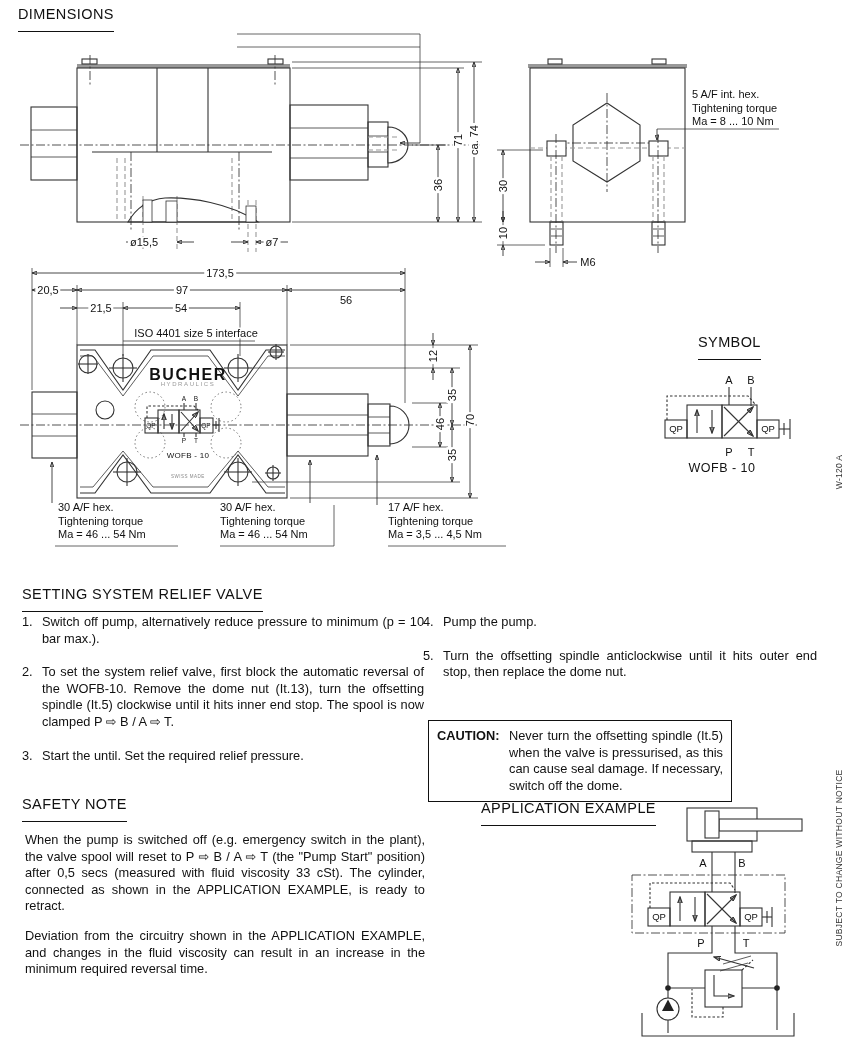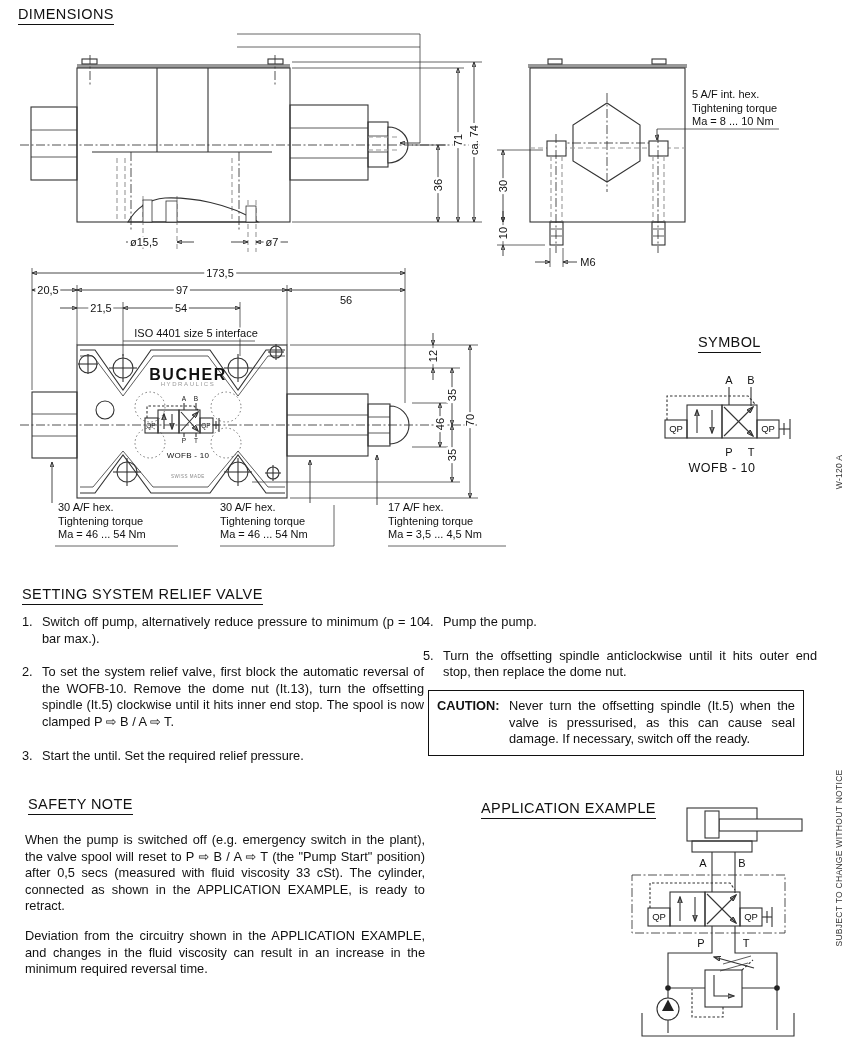--- a/index.html
+++ b/index.html
@@ -1,20 +1,20 @@
 <!DOCTYPE html>
 <html><head>
 <meta charset="utf-8">
 <style>
   html,body { margin:0; padding:0; background:#fff; }
   .sheet { position:relative; width:852px; height:1050px; background:#fff;
            font-family:"Liberation Sans", sans-serif; color:#111; overflow:hidden; }
 
   .heading { position:absolute; font-size:14.5px; letter-spacing:.4px; color:#111;
-             border-bottom:1.4px solid #111; padding-bottom:2px; white-space:nowrap; }
+             border-bottom:1.4px solid #111; padding-bottom:9px; white-space:nowrap; }
 
   .lbl { position:absolute; font-size:11px; color:#111; white-space:nowrap;
          transform:translate(-50%,-50%); background:#fff; padding:0 2px; line-height:1; }
   .lbl.rot { transform:translate(-50%,-50%) rotate(-90deg); }
   .lbl.nobg { background:transparent; padding:0; }
   .lbl.tiny { font-size:6.5px; }
   .lbl.small { font-size:8px; letter-spacing:.3px; }
   .lbl.made { font-size:4.5px; color:#888; letter-spacing:.5px; }
   .lbl.brand { font-size:16px; font-weight:bold; letter-spacing:1.5px; }
   .lbl.brandsub { font-size:6px; color:#999; letter-spacing:1.6px; }
@@ -340,21 +340,21 @@
       <circle cx="668" cy="1009" r="11"></circle>
       <polygon class="dot" points="668,999.5 662,1011 674,1011"></polygon>
       <line x1="668" y1="1020" x2="668" y2="1033"></line>
       <polyline points="642,1013 642,1036 794,1036 794,1013"></polyline>
     </g>
   </svg>
 
   <div class="heading" style="left:18px; top:6px">DIMENSIONS</div>
   <div class="heading" style="left:698px; top:334px">SYMBOL</div>
   <div class="heading" style="left:22px; top:586px">SETTING SYSTEM RELIEF VALVE</div>
-  <div class="heading" style="left:28px; top:796px">SAFETY NOTE</div>
+  <div class="heading" style="left:22px; top:796px">SAFETY NOTE</div>
   <div class="heading" style="left:481px; top:800px">APPLICATION EXAMPLE</div>
 
   <div class="lbl rot" style="left:438px; top:185px">36</div>
   <div class="lbl rot" style="left:458px; top:140px">71</div>
   <div class="lbl rot" style="left:474px; top:140px">ca. 74</div>
   <div class="lbl" style="left:144px; top:242px">ø15,5</div>
   <div class="lbl" style="left:272px; top:242px">ø7</div>
 
   <div class="callout" style="left:692px; top:88px; width:120px">5 A/F int. hex.
 Tightening torque
@@ -430,21 +430,21 @@
   <div class="para" style="left:423px; top:614px; width:394px">
     <div class="li">
       <span class="num">4.</span>
       <span class="txt">Pump the pump.</span>
     </div>
     <div class="li">
       <span class="num">5.</span>
       <span class="txt">Turn the offsetting spindle anticlockwise until it hits outer end stop, then replace the dome nut.</span>
     </div>
   </div>
-  <div class="caution-box" style="left:428px; top:690px; width:376px">
+  <div class="caution-box" style="left:428px; top:720px; width:304px">
     <span class="clabel">CAUTION:</span>
-    <span class="ctext">Never turn the offsetting spindle (It.5) when the valve is pressurised, as this can cause seal damage. If necessary, switch off the ready.</span>
+    <span class="ctext">Never turn the offsetting spindle (It.5) when the valve is pressurised, as this can cause seal damage. If necessary, switch off the dome.</span>
   </div>
 
   <div class="para" style="left:25px; top:832px; width:400px">When the pump is switched off (e.g. emergency switch in the plant), the valve spool will reset to P ⇨ B / A ⇨ T (the "Pump Start" position) after 0,5 secs (measured with fluid viscosity 33 cSt). The cylinder, connected as shown in the APPLICATION EXAMPLE, is ready to retract.</div>
   <div class="para" style="left:25px; top:928px; width:400px">Deviation from the circuitry shown in the APPLICATION EXAMPLE, and changes in the fluid viscosity can result in an increase in the minimum required reversal time.</div>
 
 </div>
 
 </body></html>

